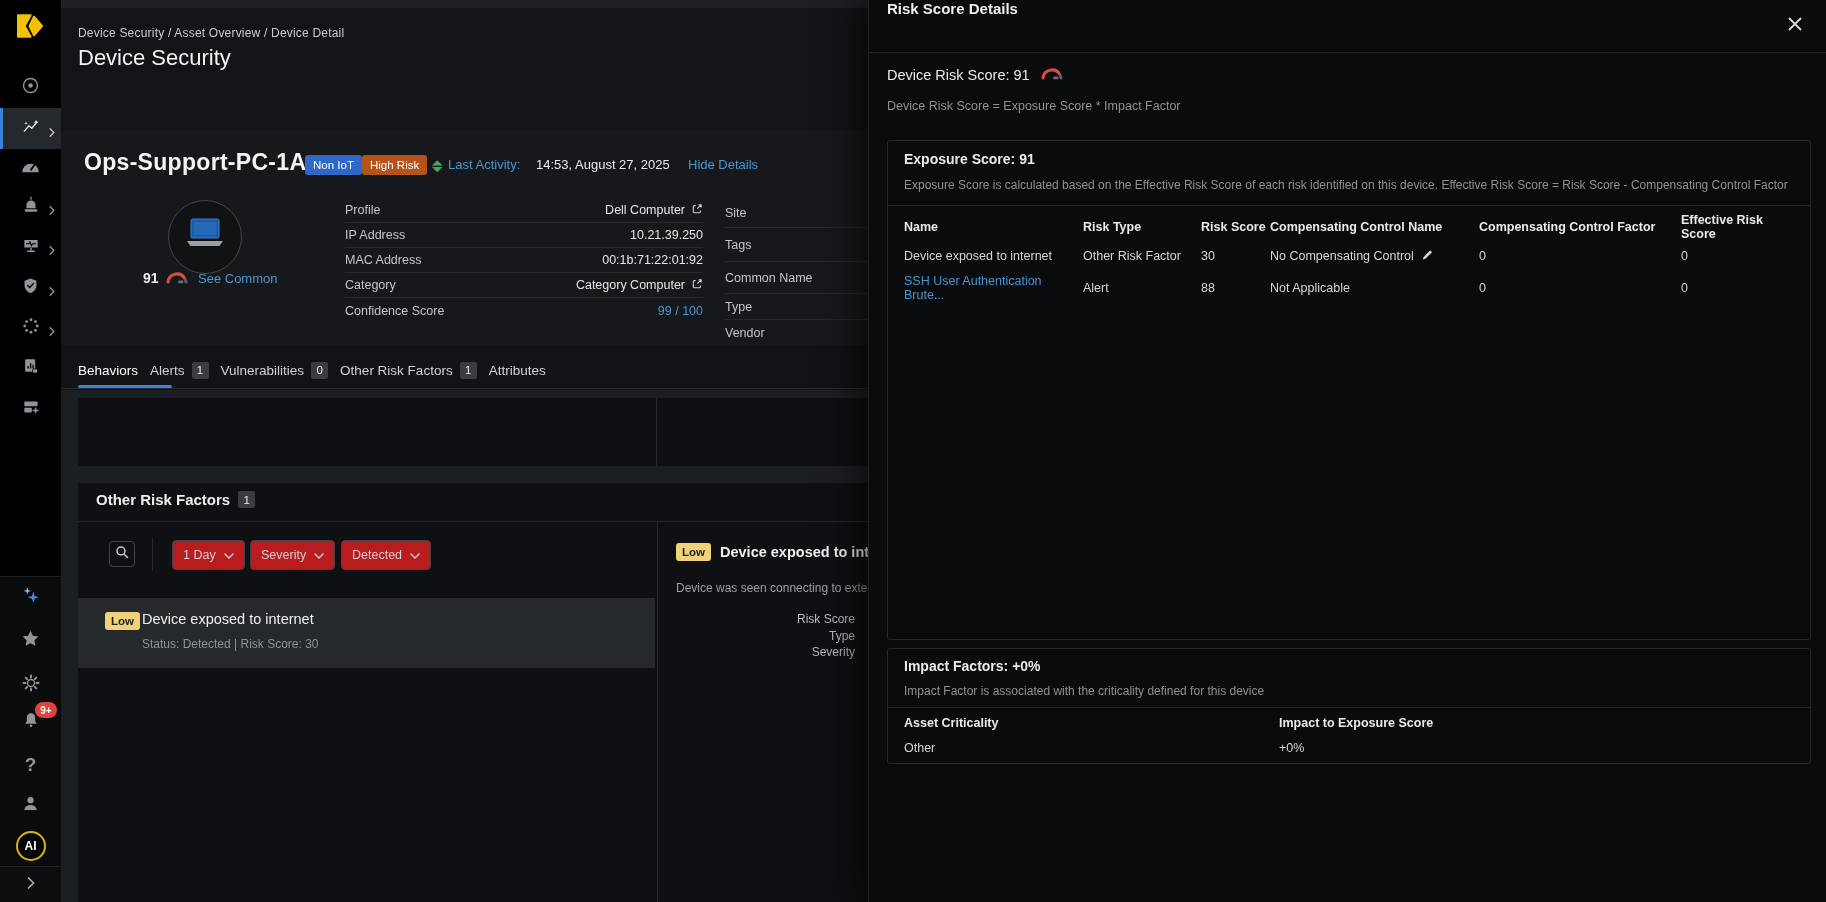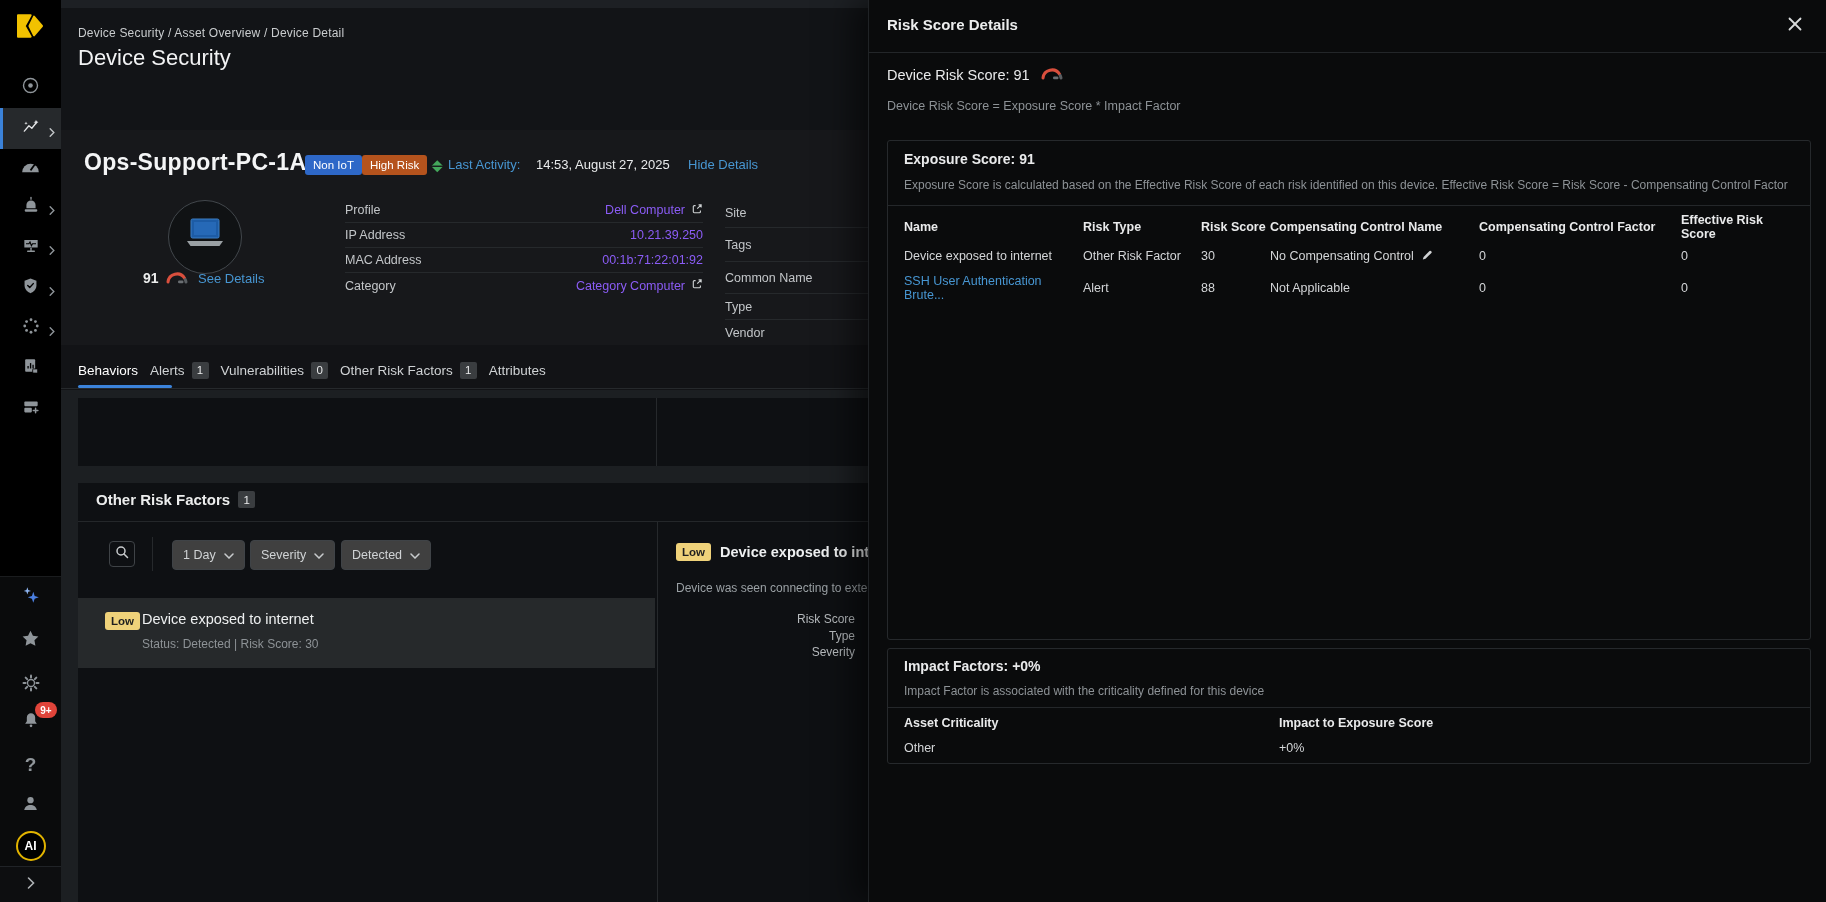--- a/index.html
+++ b/index.html
@@ -41,52 +41,52 @@
   .blue-link { color:#4796d2; cursor:pointer; }
   .meta-text { font-size:13px; color:#e8eaeb; }
 
   .device-circle { left:107px; top:70px; width:74px; height:74px; border:1px solid #42474c; border-radius:50%; background:#101214; display:flex; align-items:center; justify-content:center; }
   .risk-num { font-size:14px; font-weight:bold; color:#eceded; }
 
   .fields { display:flex; flex-direction:column; }
   .frow { display:flex; align-items:center; justify-content:space-between; height:25px; border-bottom:1px solid #26292c; }
   .frow:last-child { border-bottom:none; }
   .flabel { font-size:12.5px; color:#c3c6c9; }
-  .fvalue { font-size:12.5px; color:#8b5cf6; display:flex; align-items:center; gap:6px; }
+  .fvalue { font-size:12.5px; color:#e5e5e5; display:flex; align-items:center; gap:6px; }
   .fvalue.accent { color:#4796d2; }
   .frow2 { display:flex; align-items:center; border-bottom:1px solid #26292c; }
   .frow2:last-child { border-bottom:none; }
 
   .tabs { left:17px; top:13px; display:flex; gap:12px; align-items:center; height:24px; }
   .tab { display:flex; gap:7px; align-items:center; font-size:13.5px; color:#cfd2d4; cursor:pointer; }
   .tab.active { color:#fff; }
   .count-badge { min-width:17px; height:17px; background:#3a3d40; color:#e8e9ea; font-size:11.5px; border-radius:2px; display:flex; align-items:center; justify-content:center; padding:0 3px; }
   .tab-underline { left:17px; top:40px; width:94px; height:3px; background:#3b82d9; border-radius:2px; }
   .tabs-divider { left:0; top:43px; width:100%; height:1px; background:#26292c; }
 
   .card { background:#0e1013; }
   .behaviors-card { left:17px; top:398px; width:1732px; height:68px; }
   .vline { position:absolute; width:1px; background:#26292c; }
 
   .orf-card { left:17px; top:483px; width:1732px; height:419px; }
   .section-title { font-size:15px; font-weight:bold; color:#eceded; }
   .hdivider { position:absolute; left:0; width:100%; height:1px; background:#24272a; }
   .search-box { width:26px; height:26px; border:1px solid #3f4347; border-radius:4px; display:flex; align-items:center; justify-content:center; cursor:pointer; }
-  .dropdown { height:30px; border:1px solid #3f4347; border-radius:4px; display:flex; align-items:center; gap:8px; padding:0 10px; font-size:12.5px; color:#d0d3d5; cursor:pointer; background:#404040; }
+  .dropdown { height:30px; border:1px solid #3f4347; border-radius:4px; display:flex; align-items:center; gap:8px; padding:0 10px; font-size:12.5px; color:#d0d3d5; cursor:pointer; background:#b91c1c; }
   .list-item { position:absolute; left:0; top:115px; width:577px; height:70px; background:#26292b; cursor:pointer; }
   .sev-badge { height:18px; background:#efd27a; color:#1f1f1f; font-size:11.5px; font-weight:bold; border-radius:3px; display:flex; align-items:center; padding:0 6px; }
   .li-title { font-size:14.5px; color:#eef0f1; }
   .li-sub { font-size:12px; color:#8d9296; }
   .detail-title { font-size:14.5px; font-weight:bold; color:#eef0f1; white-space:nowrap; }
   .detail-desc { font-size:12px; color:#9aa0a4; white-space:nowrap; }
   .detail-labels { font-size:12px; color:#b6babd; text-align:right; line-height:16.5px; }
 
   
   .overlay { position:absolute; left:868px; top:0; width:958px; height:902px; background:#0a0b0c; border-left:1px solid #202326; box-shadow:-14px 0 30px rgba(0,0,0,.55); z-index:30; }
-  .ov-title { left:18px; top:16px; font-size:15px; font-weight:bold; color:#eceded; }
+  .ov-title { left:18px; top:0; font-size:15px; font-weight:bold; color:#eceded; }
   .ov-close { right:18px; top:13px; width:26px; height:26px; display:flex; align-items:center; justify-content:center; cursor:pointer; }
   .ov-divider { left:0; top:52px; width:100%; height:1px; background:#232629; }
   .drs-row { left:18px; top:66px; display:flex; align-items:center; gap:10px; font-size:14.5px; color:#e9eaeb; }
   .ov-gray { font-size:12.5px; color:#8d9296; }
   .ov-card { position:absolute; border:1px solid #26292c; border-radius:3px; }
   .ov-card-title { position:absolute; left:16px; font-size:14px; font-weight:bold; color:#e9eaeb; }
   .ov-card-desc { position:absolute; left:16px; font-size:12px; color:#8d9296; }
   .tgrid { position:absolute; left:16px; right:16px; display:grid; grid-template-columns:179px 118px 69px 209px 202px 1fr; align-items:center; }
   .tgrid2 { position:absolute; left:16px; right:16px; display:grid; grid-template-columns:375px 1fr; align-items:center; }
   .th { font-size:12.5px; font-weight:bold; color:#e9eaeb; }
@@ -333,21 +333,21 @@
         </span>
       </div>
       <div class="abs risk-num" style="left:82px; top:140px;">91</div>
       <span class="abs" style="left:104px; top:140px;">
         <svg width="24" height="14" viewBox="0 0 24 14">
           <path d="M3 12 A9 9 0 0 1 19.6 8.2" stroke="#d94f3d" stroke-width="3" fill="none" stroke-linecap="round"></path>
           <path d="M20.2 9.5 A9 9 0 0 1 21 12" stroke="#5a5e62" stroke-width="3" fill="none" stroke-linecap="round"></path>
           <rect x="13" y="10.6" width="5.5" height="2.6" rx="1.2" fill="#6a6e72"></rect>
         </svg>
       </span>
-      <div class="abs blue-link" style="left:137px; top:141px; font-size:13px;">See Details</div>
+      <div class="abs blue-link" style="left:137px; top:141px; font-size:13px;">See Common</div>
 
       <div class="abs fields" style="left:284px; top:68px; width:358px;">
         <div class="frow">
           <span class="flabel">Profile</span>
           <span class="fvalue">
               <span>Dell Computer</span>
             <span><svg width="12" height="12" viewBox="0 0 13 13">
                   <path d="M5 2.8 H3.6 A1.1 1.1 0 0 0 2.5 3.9 V9.4 A1.1 1.1 0 0 0 3.6 10.5 H9.1 A1.1 1.1 0 0 0 10.2 9.4 V8" stroke="#cfd2d4" fill="none" stroke-width="1.2"></path>
                   <path d="M6.8 6.2 L11 2 M8.2 2 H11 V4.8" stroke="#cfd2d4" fill="none" stroke-width="1.2"></path>
                 </svg></span>
@@ -364,20 +364,24 @@
         <div class="frow">
           <span class="flabel">Category</span>
           <span class="fvalue">
               <span>Category Computer</span>
             <span><svg width="12" height="12" viewBox="0 0 13 13">
                   <path d="M5 2.8 H3.6 A1.1 1.1 0 0 0 2.5 3.9 V9.4 A1.1 1.1 0 0 0 3.6 10.5 H9.1 A1.1 1.1 0 0 0 10.2 9.4 V8" stroke="#cfd2d4" fill="none" stroke-width="1.2"></path>
                   <path d="M6.8 6.2 L11 2 M8.2 2 H11 V4.8" stroke="#cfd2d4" fill="none" stroke-width="1.2"></path>
                 </svg></span>
           </span>
         </div>
+        <div class="frow">
+          <span class="flabel">Confidence Score</span>
+          <span class="fvalue accent">99 / 100</span>
+        </div>
       </div>
 
       <div class="abs fields" style="left:664px; top:68px; width:150px;">
         <div class="frow2" style="height:30px">
             <span class="flabel">Site</span>
           </div>
         <div class="frow2" style="height:34px">
             <span class="flabel">Tags</span>
           </div>
         <div class="frow2" style="height:32px">

